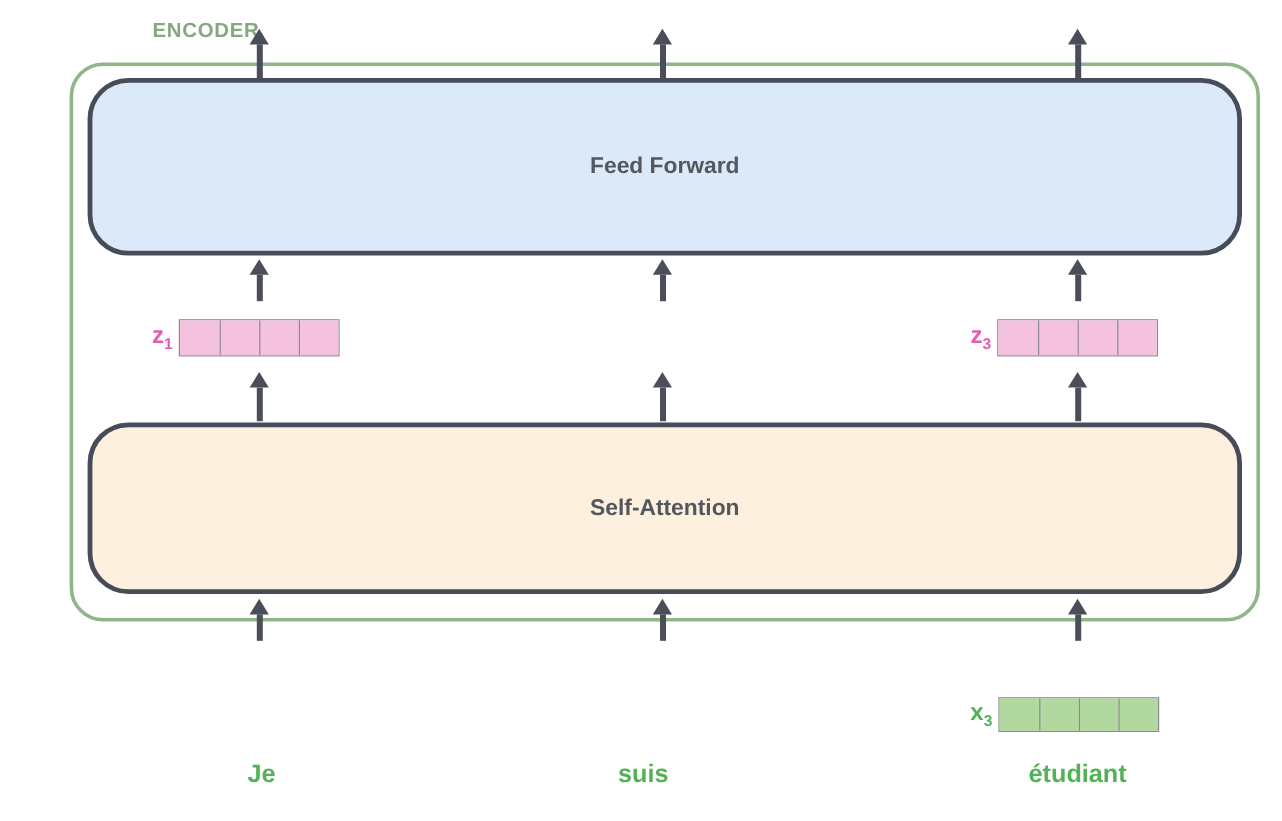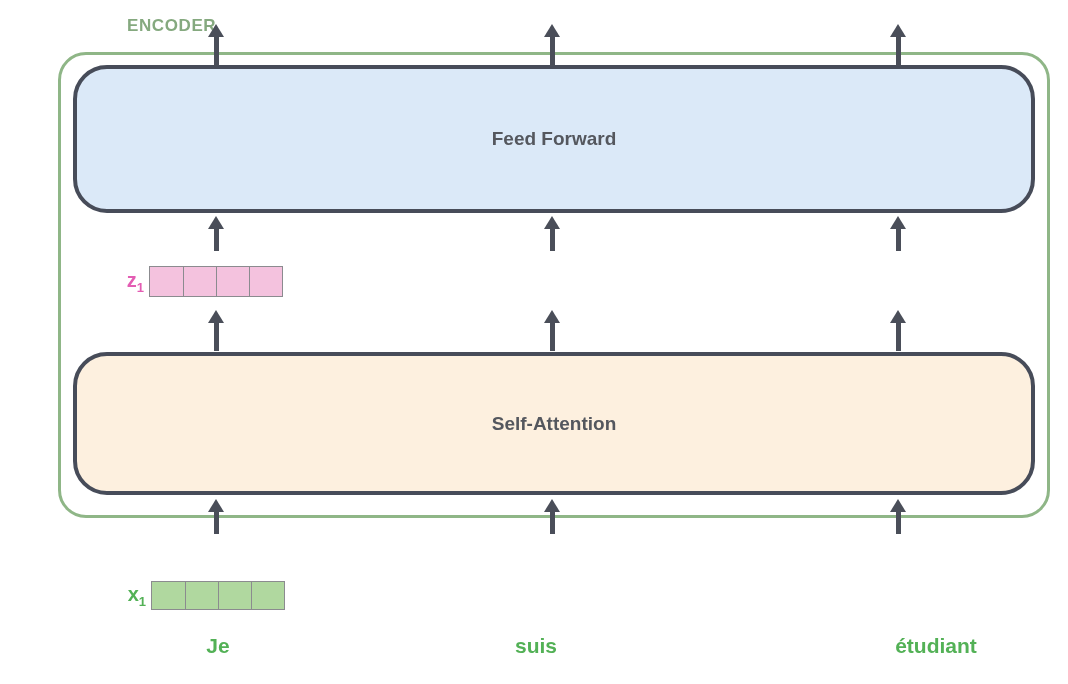--- a/index.html
+++ b/index.html
@@ -142,28 +142,37 @@
 
   <div class="vec-row z-row" style="left:110px;top:266px">
     <span class="vec-label"><span>z</span><sub>1</sub></span>
     <div class="vector">
         <div class="cell"></div>
         <div class="cell"></div>
         <div class="cell"></div>
         <div class="cell"></div>
       </div>
   </div>
+  <div class="vec-row z-row" style="left:792px;top:266px">
+    <span class="vec-label"><span>z</span><sub>3</sub></span>
+    <div class="vector">
+        <div class="cell"></div>
+        <div class="cell"></div>
+        <div class="cell"></div>
+        <div class="cell"></div>
+      </div>
+  </div>
 
-  <div class="vec-row x-row" style="left:112px;top:581px">
-    <span class="vec-label"><span>x</span><sub>1</sub></span>
+  <div class="vec-row x-row" style="left:793px;top:581px">
+    <span class="vec-label"><span>x</span><sub>3</sub></span>
     <div class="vector">
         <div class="cell"></div>
         <div class="cell"></div>
         <div class="cell"></div>
         <div class="cell"></div>
       </div>
   </div>
 
   <div class="token" style="left:218px">Je</div>
   <div class="token" style="left:536px">suis</div>
-  <div class="token" style="left:936px">étudiant</div>
+  <div class="token" style="left:898px">étudiant</div>
 
 </div>
 
 </body></html>

